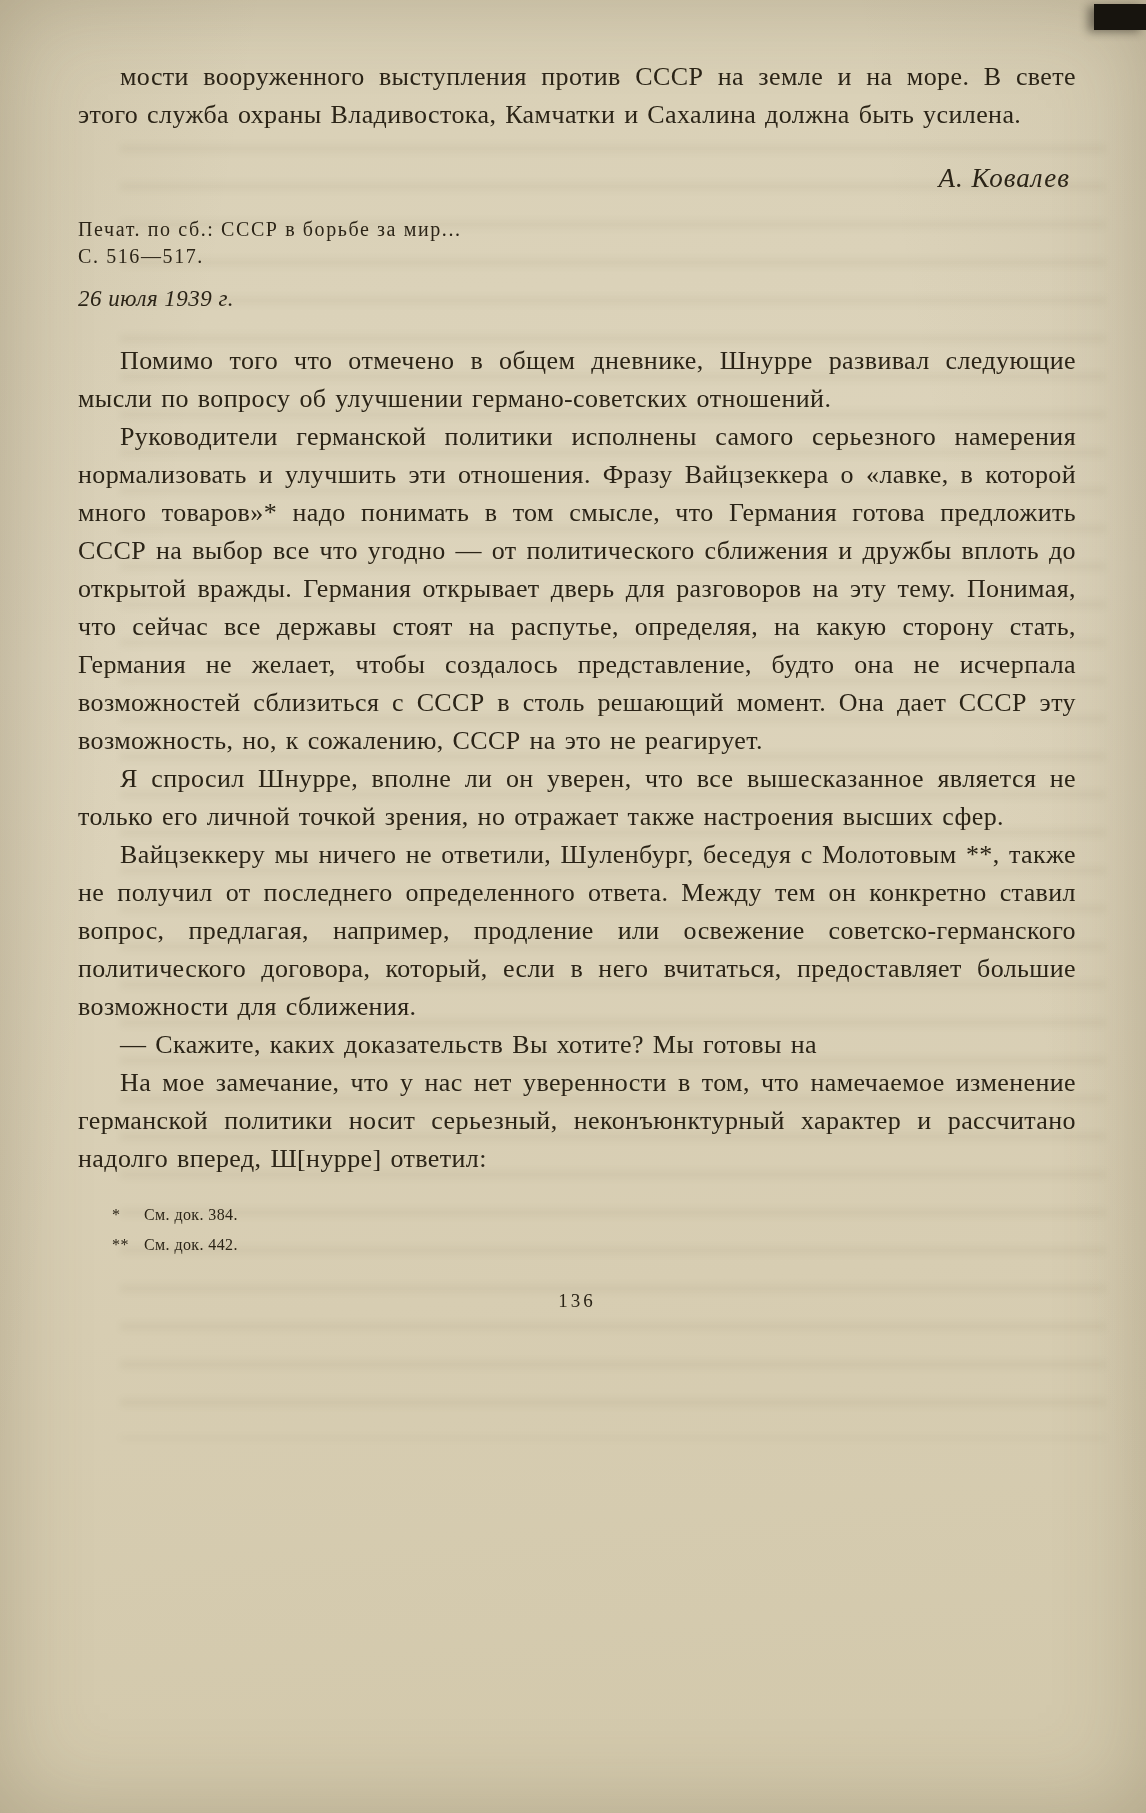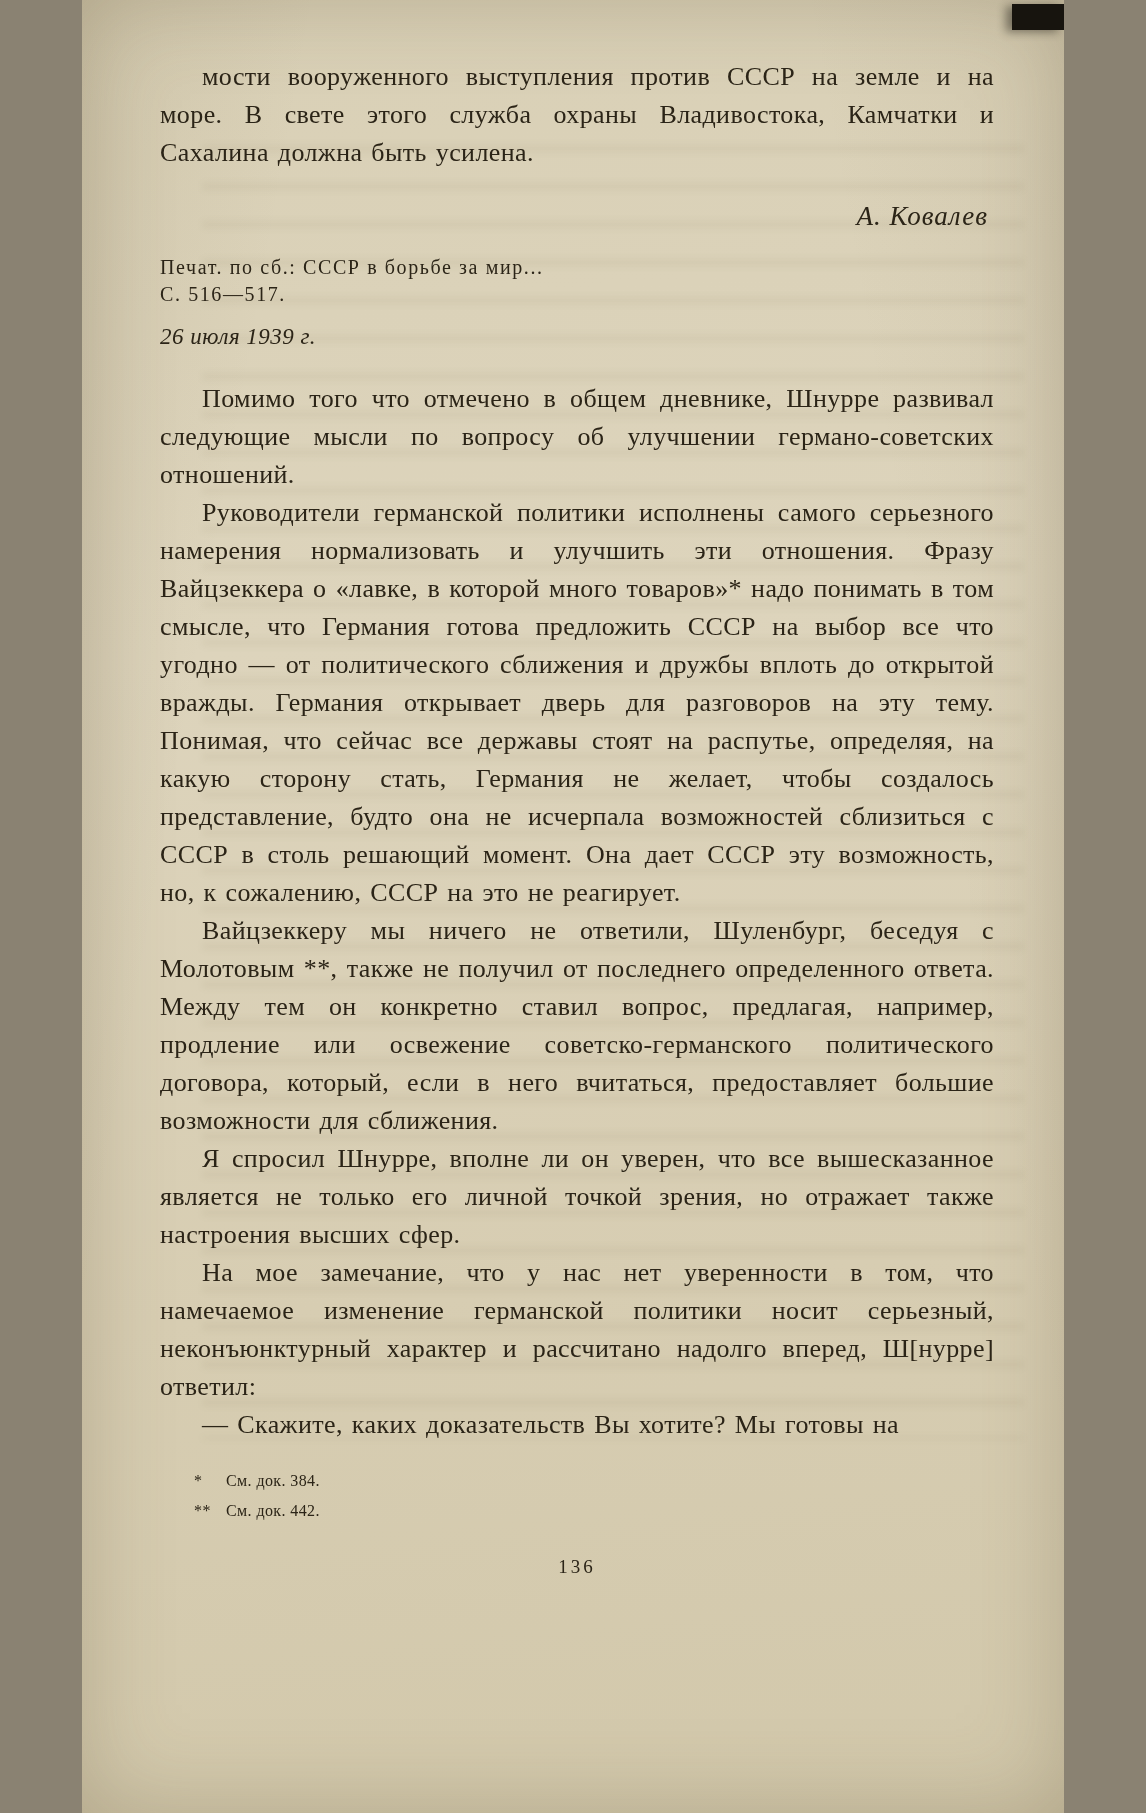--- a/index.html
+++ b/index.html
@@ -2,21 +2,21 @@
 <html lang="ru"><head>
 <meta charset="utf-8">
 <style>
   html, body {
     margin: 0;
     padding: 0;
     background: #8a8272;
   }
   .page {
     position: relative;
-    width: 982px;
+    width: 1146px;
     height: 1813px;
     margin: 0 auto;
     box-sizing: border-box;
     padding: 58px 70px 0 78px;
     background:
       linear-gradient(100deg, rgba(120,105,70,0.10), rgba(0,0,0,0) 18%),
       linear-gradient(260deg, rgba(120,105,70,0.08), rgba(0,0,0,0) 20%),
       linear-gradient(175deg, #d9d0b6 0%, #ddd4bc 35%, #d7cdb2 70%, #d2c8ab 100%);
     box-shadow: inset 0 0 90px rgba(92,80,52,0.28);
     font-family: "Liberation Serif", "DejaVu Serif", serif;
@@ -135,24 +135,24 @@
       <div>Печат. по сб.: СССР в борьбе за мир...</div>
       <div>С. 516—517.</div>
     </div>
 
 
     <div class="doc-date">26 июля 1939 г.</div>
 
     <div class="doc-body">
       <p class="body-par">Помимо того что отмечено в общем дневнике, Шнурре развивал следующие мысли по вопросу об улучшении германо-советских отношений.</p>
       <p class="body-par">Руководители германской политики исполнены самого серьезного намерения нормализовать и улучшить эти отношения. Фразу Вайцзеккера о «лавке, в которой много товаров»* надо понимать в том смысле, что Германия готова предложить СССР на выбор все что угодно — от политического сближения и дружбы вплоть до открытой вражды. Германия открывает дверь для разговоров на эту тему. Понимая, что сейчас все державы стоят на распутье, определяя, на какую сторону стать, Германия не желает, чтобы создалось представление, будто она не исчерпала возможностей сблизиться с СССР в столь решающий момент. Она дает СССР эту возможность, но, к сожалению, СССР на это не реагирует.</p>
+      <p class="body-par">Я спросил Шнурре, вполне ли он уверен, что все вышесказанное является не только его личной точкой зрения, но отражает также настроения высших сфер.</p>
       <p class="body-par">Вайцзеккеру мы ничего не ответили, Шуленбург, беседуя с Молотовым **, также не получил от последнего определенного ответа. Между тем он конкретно ставил вопрос, предлагая, например, продление или освежение советско-германского политического договора, который, если в него вчитаться, предоставляет большие возможности для сближения.</p>
-      <p class="body-par">Я спросил Шнурре, вполне ли он уверен, что все вышесказанное является не только его личной точкой зрения, но отражает также настроения высших сфер.</p>
+      <p class="body-par">— Скажите, каких доказательств Вы хотите? Мы готовы на</p>
       <p class="body-par">На мое замечание, что у нас нет уверенности в том, что намечаемое изменение германской политики носит серьезный, неконъюнктурный характер и рассчитано надолго вперед, Ш[нурре] ответил:</p>
-      <p class="body-par">— Скажите, каких доказательств Вы хотите? Мы готовы на</p>
     </div>
 
     <div class="footnotes">
       <div class="footnote"><span class="marker">*</span><span>См. док. 384.</span></div>
       <div class="footnote"><span class="marker">**</span><span>См. док. 442.</span></div>
     </div>
 
     <div class="page-number">136</div>
 
   </div>

